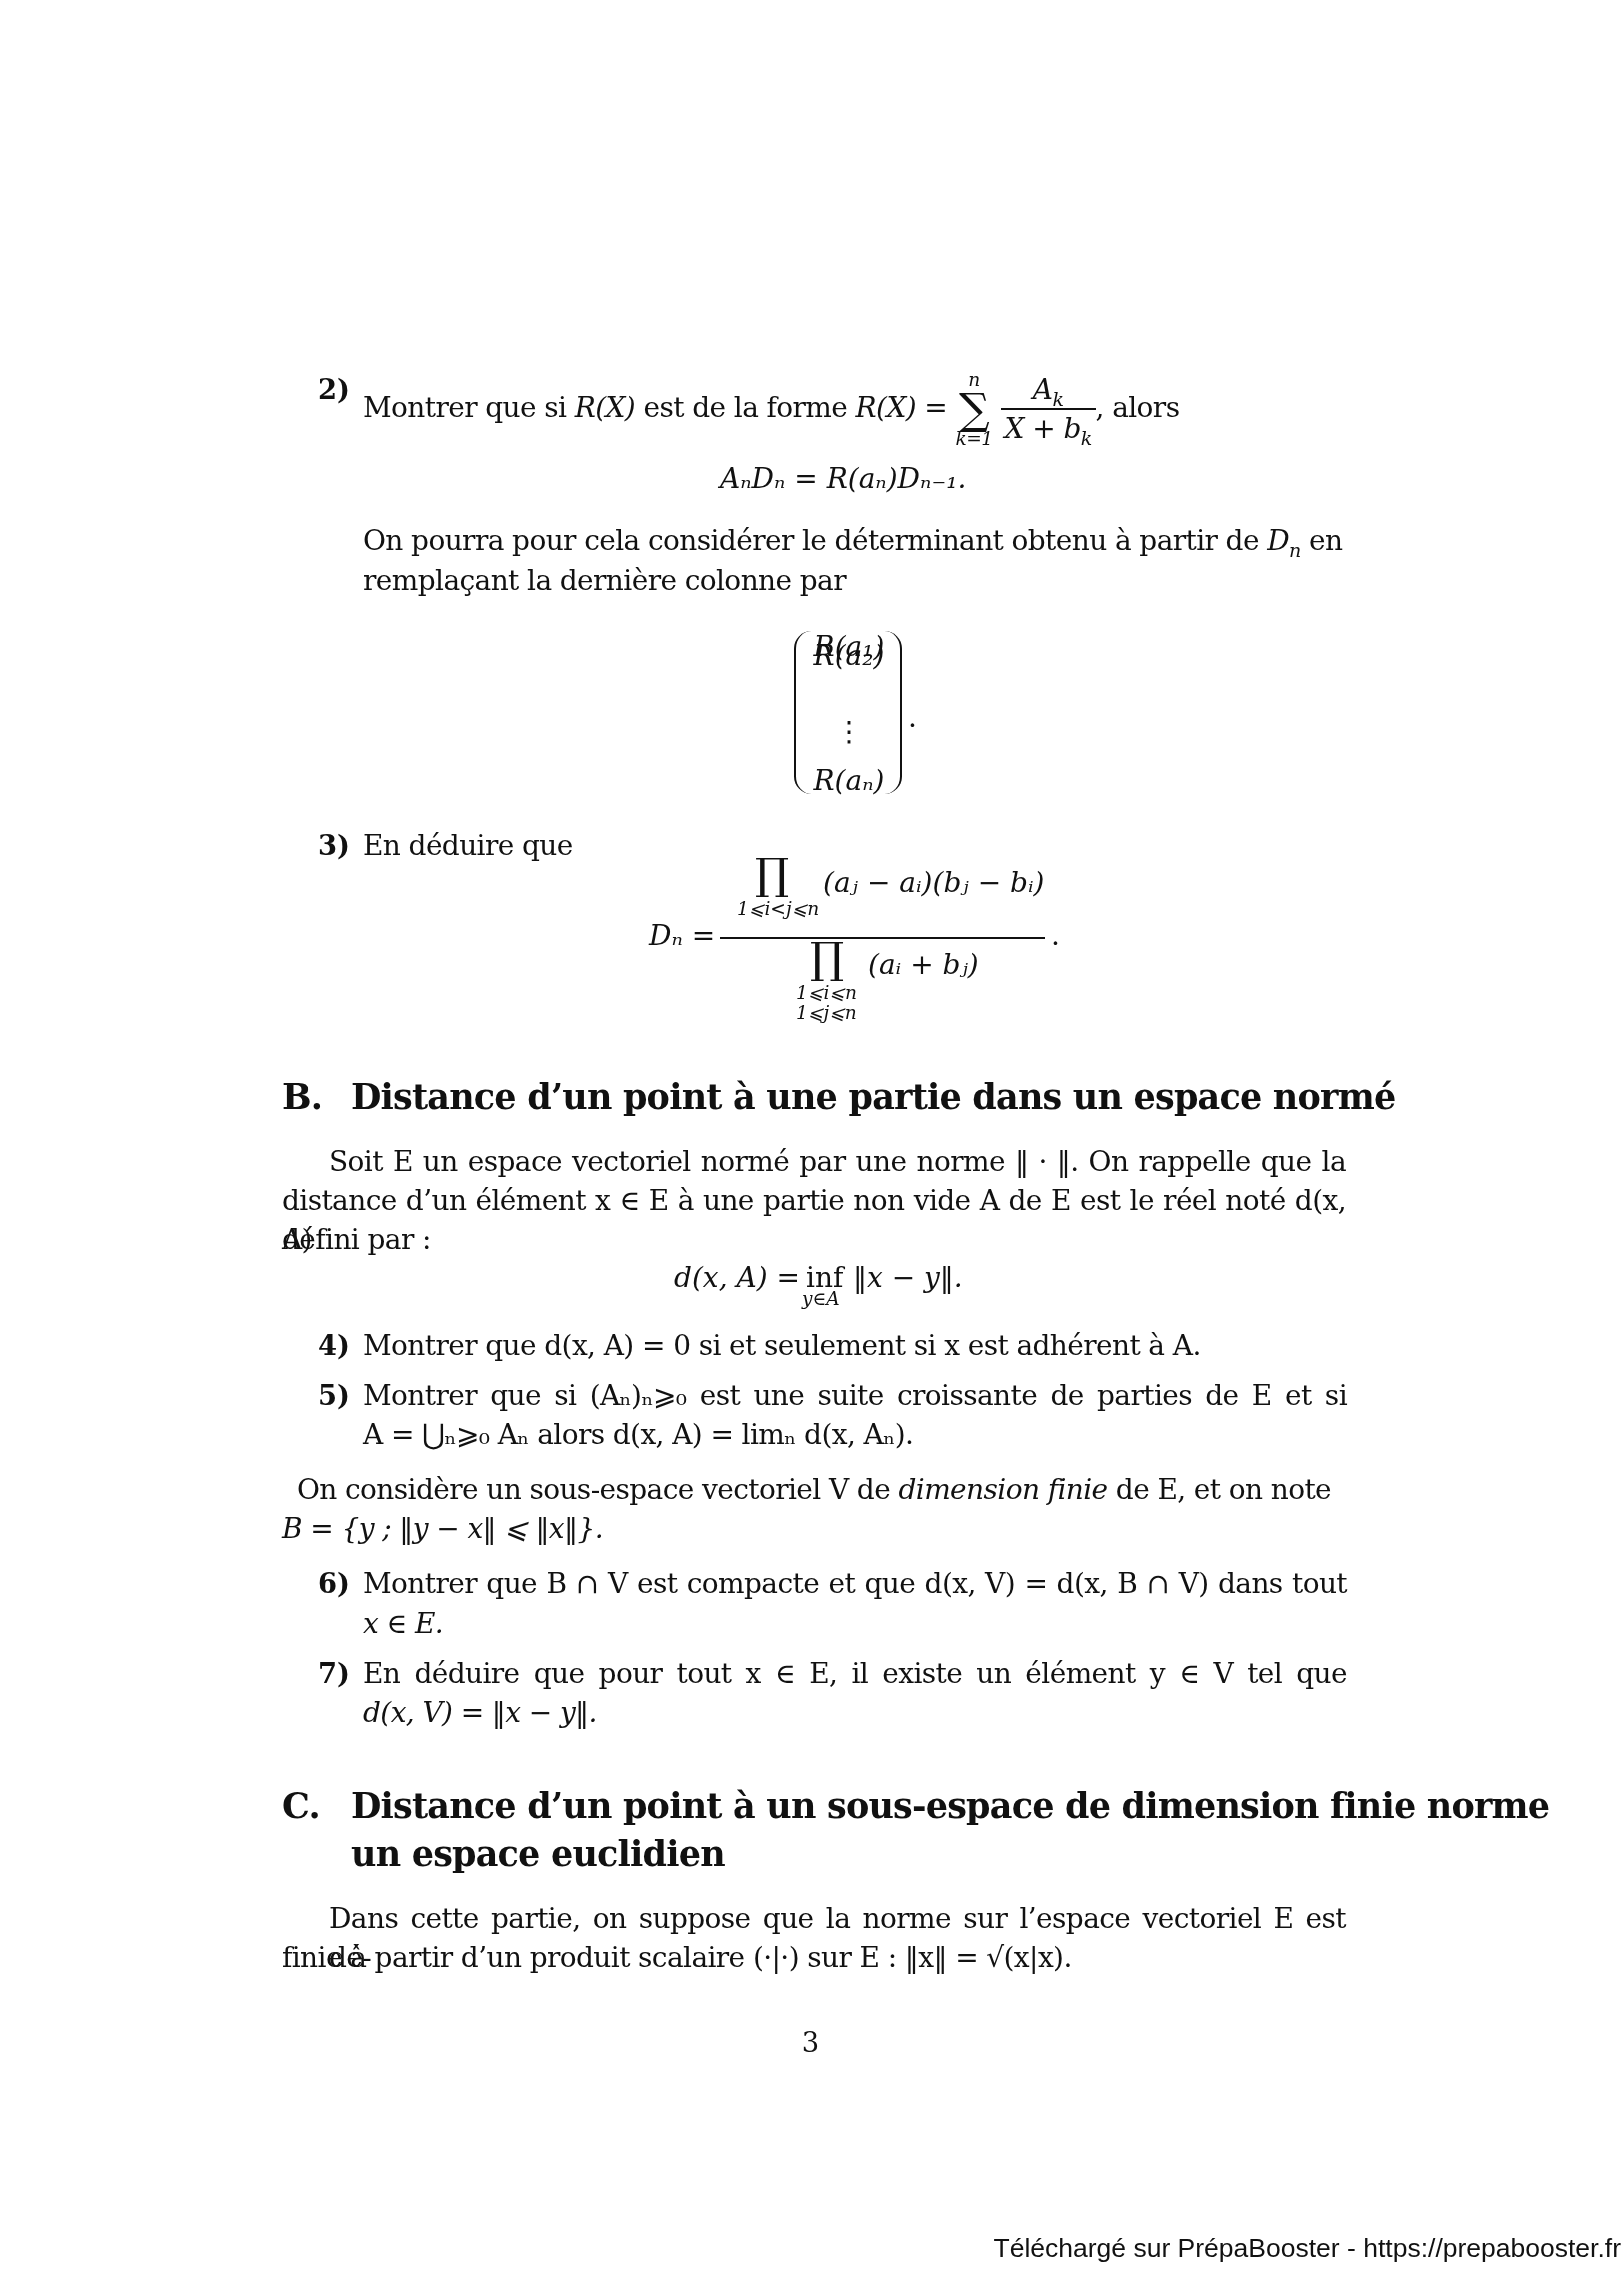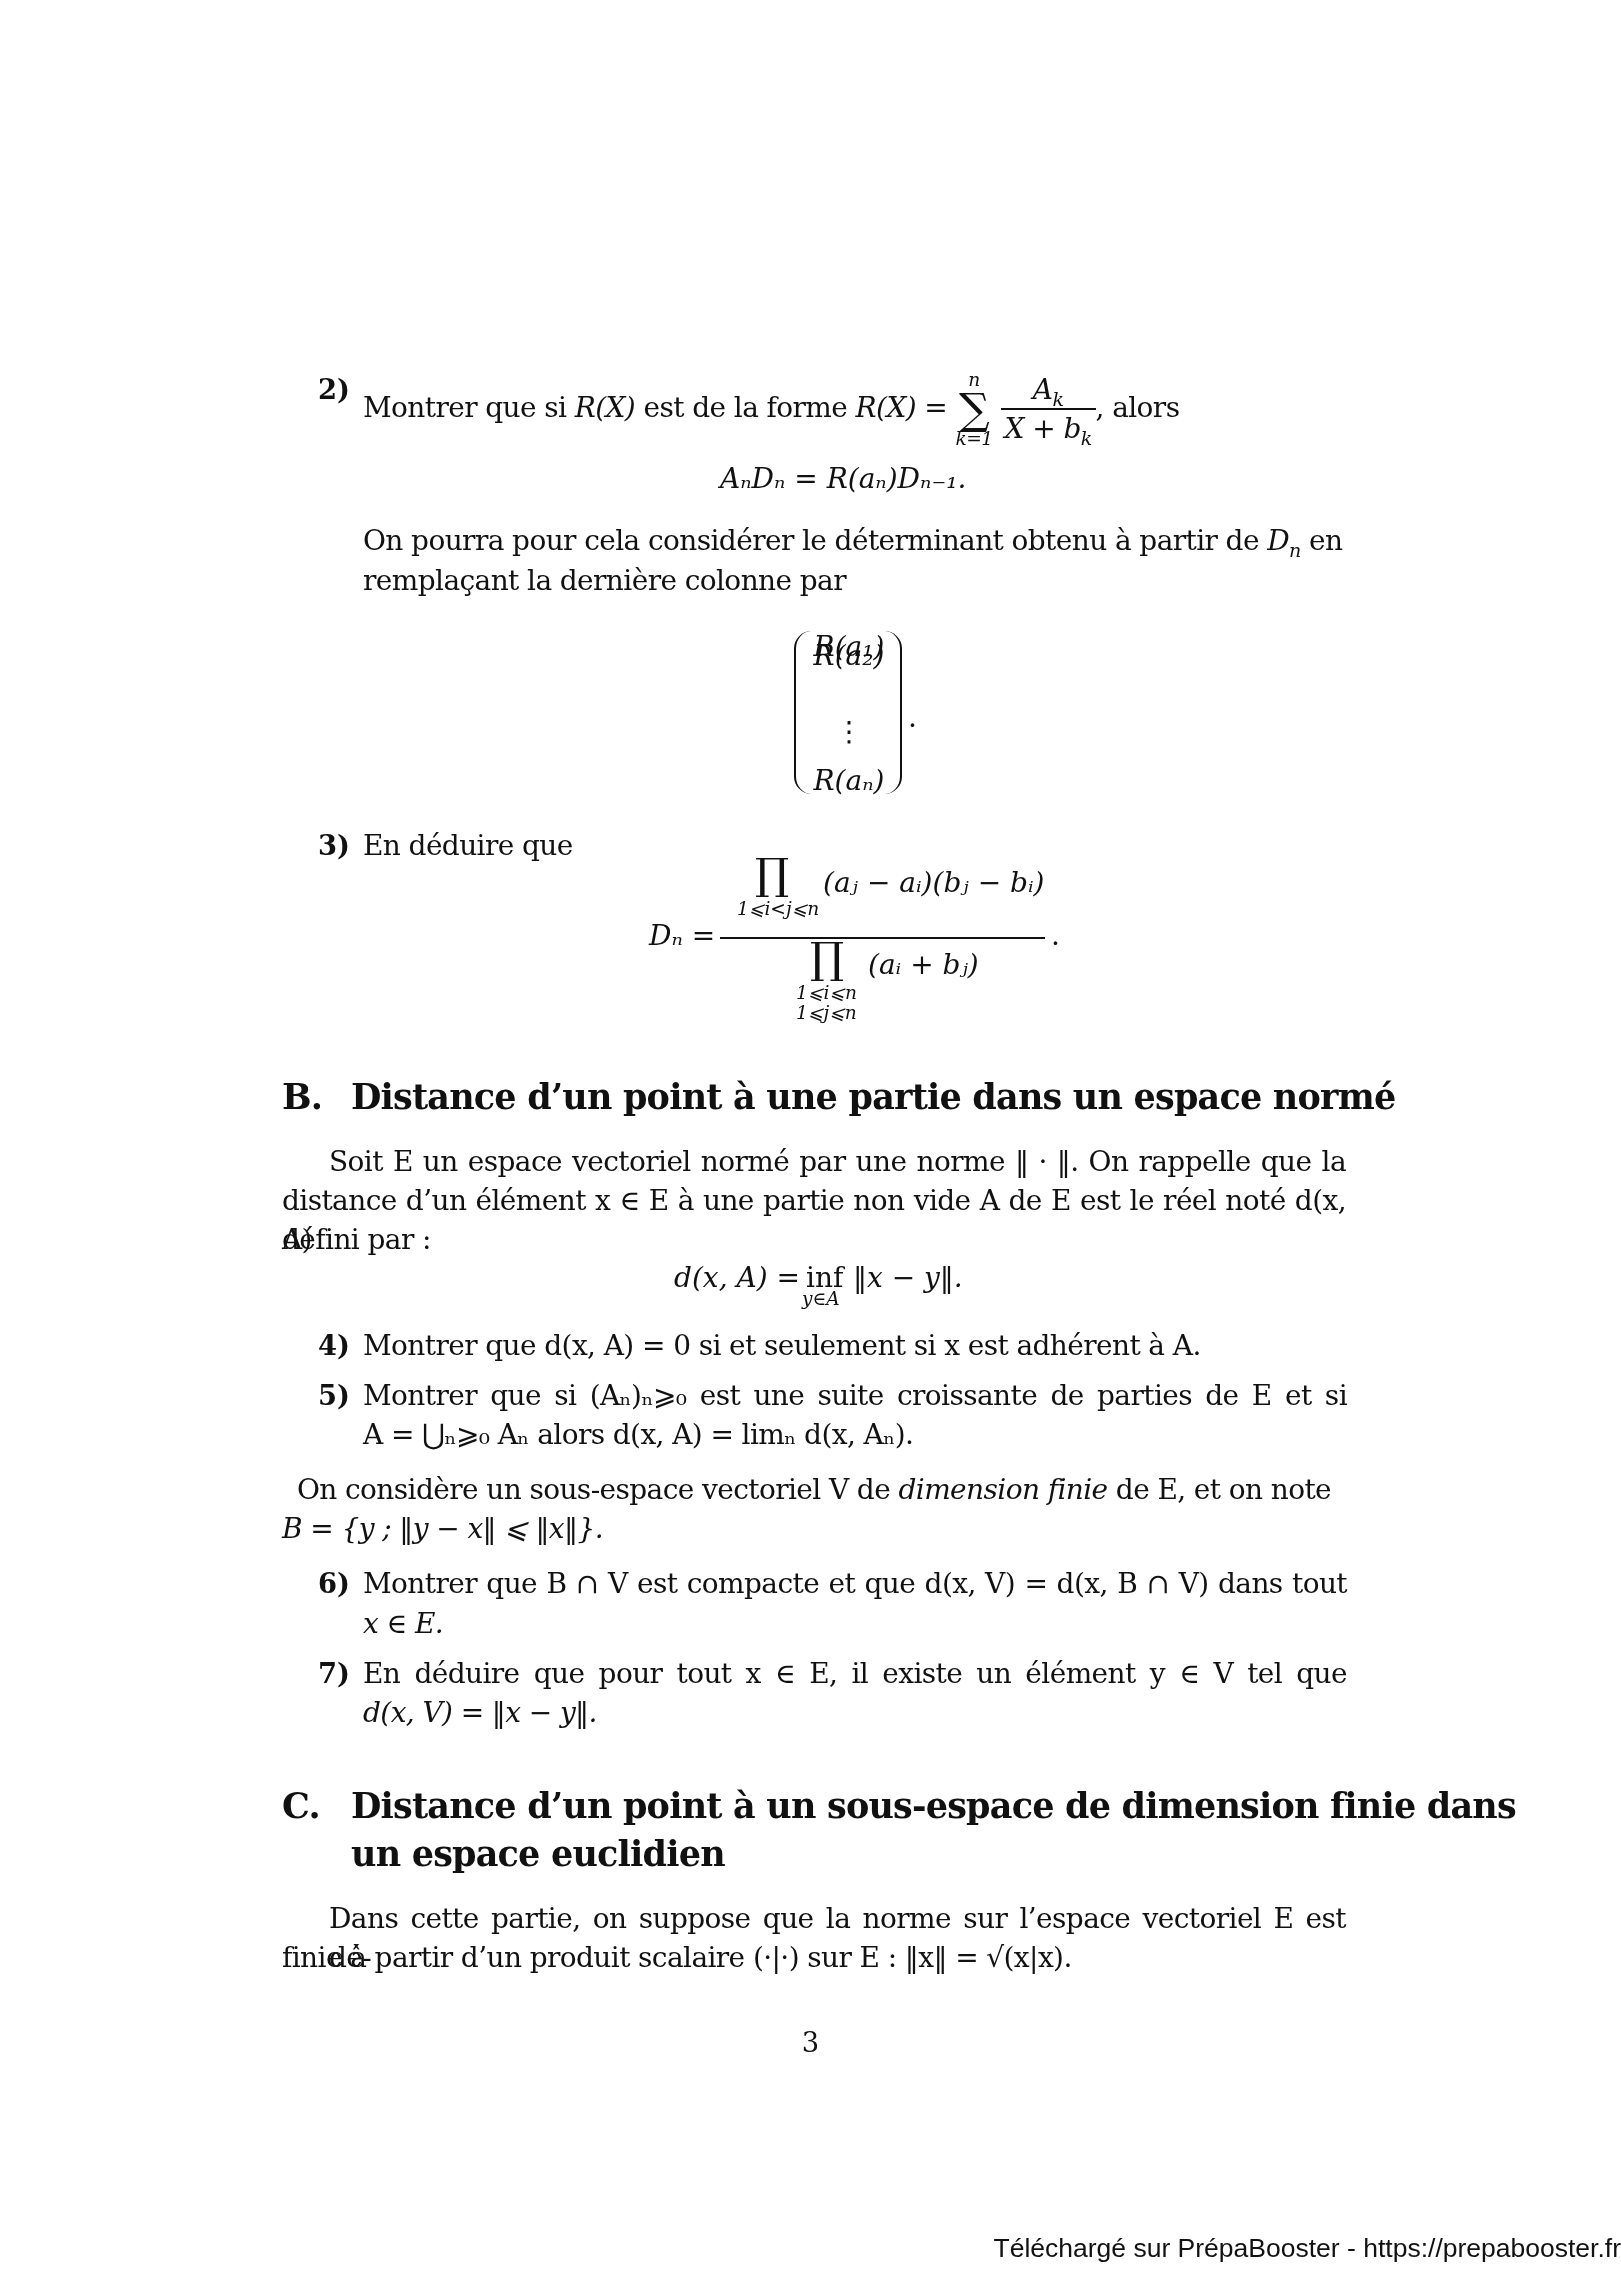--- a/index.html
+++ b/index.html
@@ -109,21 +109,21 @@
 
   <div class="num" style="left:318px; top:1564px;">6)</div>
   <div class="txt just" style="left:363px; top:1564px; width:984px;">Montrer que B ∩ V est compacte et que d(x, V) = d(x, B ∩ V) dans tout</div>
   <div class="txt m" style="left:363px; top:1604px;">x ∈ E.</div>
 
   <div class="num" style="left:318px; top:1654px;">7)</div>
   <div class="txt just" style="left:363px; top:1654px; width:984px;">En déduire que pour tout x ∈ E, il existe un élément y ∈ V tel que</div>
   <div class="txt m" style="left:363px; top:1693px;">d(x, V) = ‖x − y‖.</div>
 
   <div class="heading" style="left:282px; top:1781px;">C.</div>
-  <div class="heading" style="left:351px; top:1781px;">Distance d’un point à un sous-espace de dimension finie dans</div>
+  <div class="heading" style="left:351px; top:1781px;">Distance d’un point à un sous-espace de dimension finie norme</div>
   <div class="heading" style="left:351px; top:1829px;">un espace euclidien</div>
 
   <div class="txt just" style="left:329px; top:1899px; width:1017px;">Dans cette partie, on suppose que la norme sur l’espace vectoriel E est dé-</div>
   <div class="txt" style="left:282px; top:1938px;">finie à partir d’un produit scalaire (·|·) sur E : ‖x‖ = √(x|x).</div>
 
   <div class="pagenum">3</div>
   <div class="footer">Téléchargé sur PrépaBooster - https://prepabooster.fr</div>
 </div>
 
 

